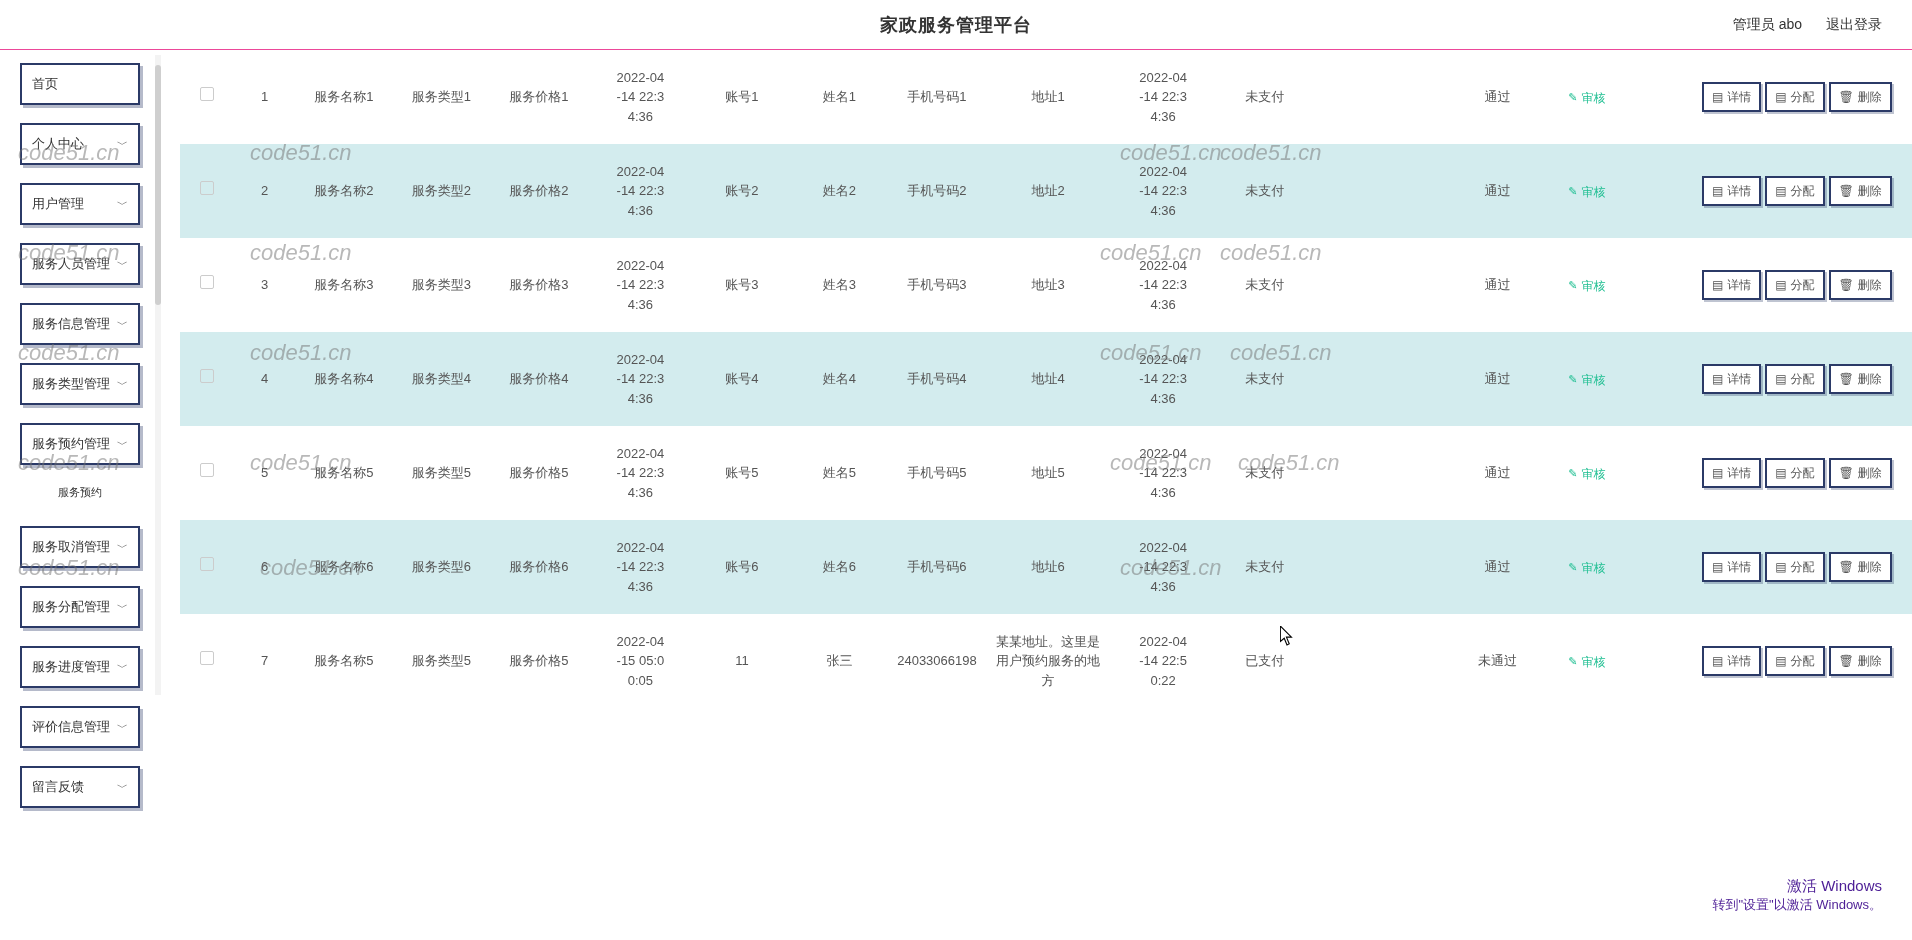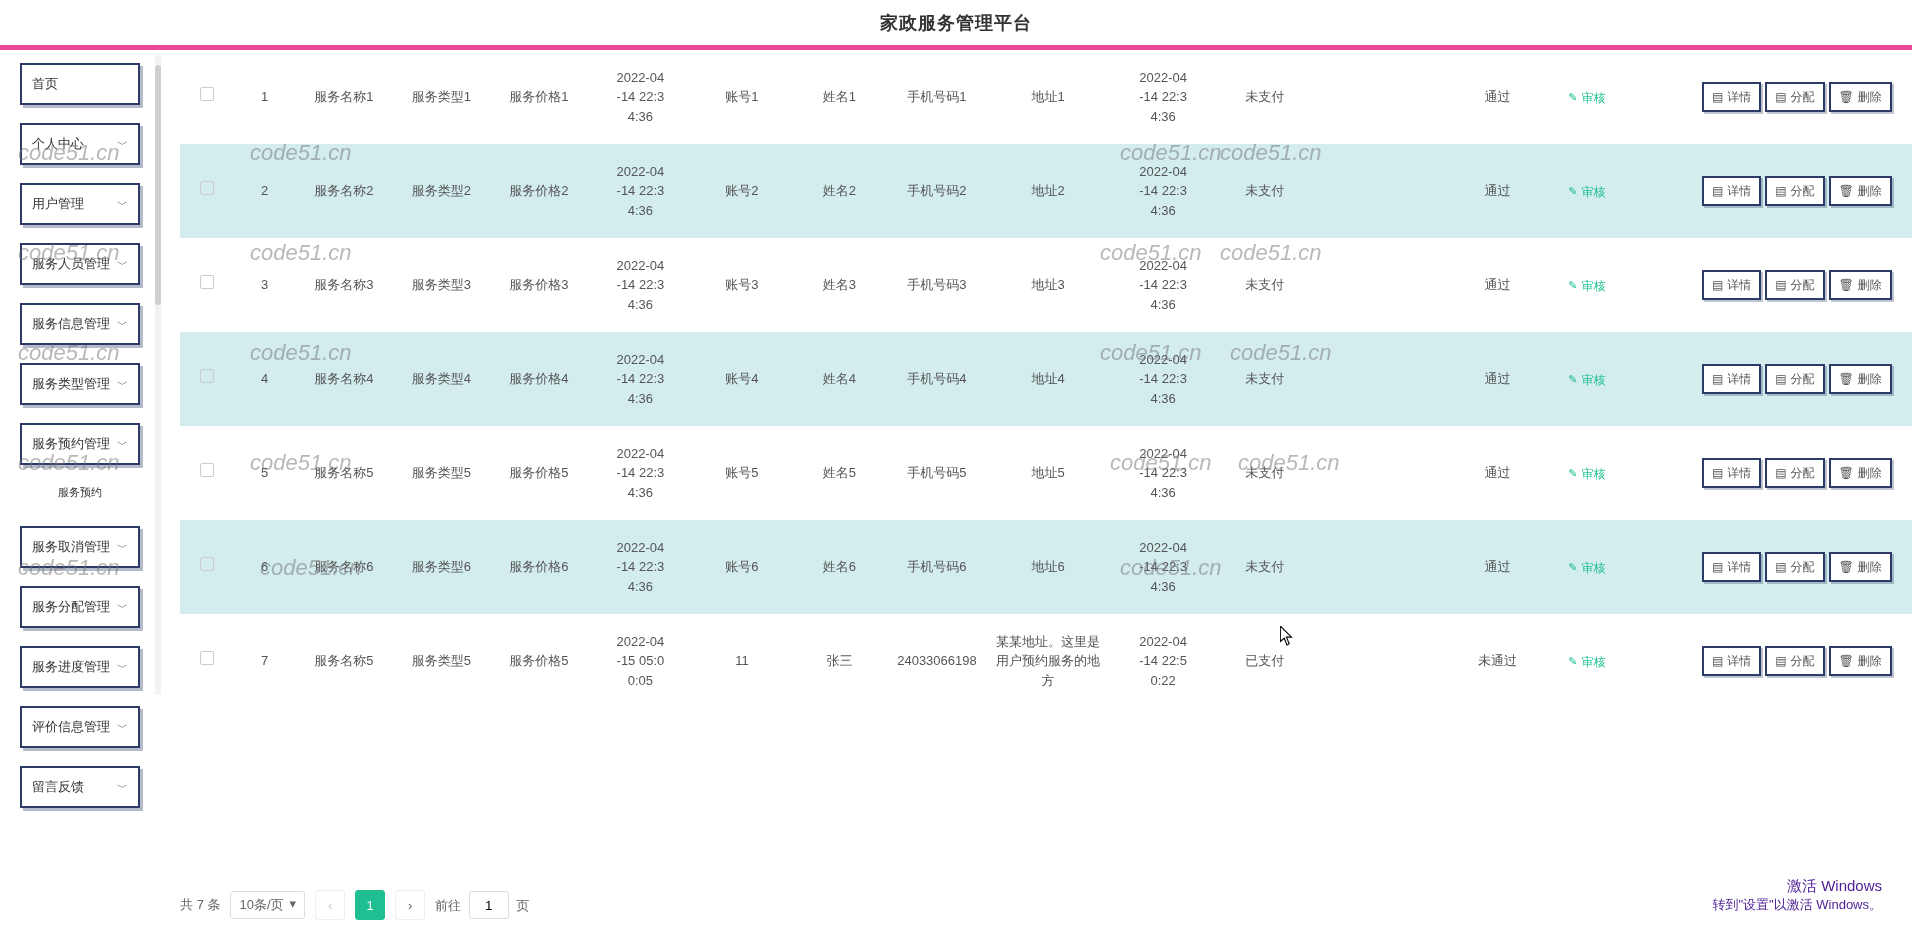--- a/index.html
+++ b/index.html
@@ -1,19 +1,19 @@
 <!DOCTYPE html>
 <html><head>
 <meta charset="utf-8">
 <style>
 * { box-sizing: border-box; margin: 0; padding: 0; }
 body { font-family: "Microsoft YaHei", Arial, sans-serif; font-size: 13px; color: #333; background: #fff; overflow: hidden; }
 .container { width: 1912px; height: 940px; position: relative; display: flex; }
 
-.header { position: absolute; top: 0; left: 0; right: 0; height: 50px; background: #fff; z-index: 10; display: flex; align-items: center; justify-content: center; border-bottom: 5px solid #ec4899;}
+.header { position: absolute; top: 0; left: 0; right: 0; height: 50px; background: #fff; z-index: 10; display: flex; align-items: center; justify-content: center; border-bottom: 1px solid #ec4899;}
 .header-title { font-size: 18px; font-weight: bold; letter-spacing: 1px; }
 .header-right { position: absolute; right: 30px; top: 0; height: 50px; display: flex; align-items: center; gap: 24px; font-size: 14px; }
 .header-right span { cursor: pointer; }
 
 .sidebar { width: 160px; height: 100%; padding-top: 55px; background: #fff; overflow-y: auto; flex-shrink: 0; }
 .sidebar-item { width: 120px; margin: 8px auto 18px; border: 2px solid #2b3a67; background: #fff; display: flex; align-items: center; justify-content: space-between; padding: 10px 10px; cursor: pointer; font-size: 13px; box-shadow: 3px 3px 0 rgba(43,58,103,.35);}
 .sidebar-item .chev { font-size: 11px; color: #666; }
 .sidebar-subitem { width: 120px; margin: -6px auto 18px; text-align: center; padding: 8px 0; font-size: 11px; cursor: pointer; }
 
 .main { flex: 1; padding-top: 50px; height: 100%; display: flex; flex-direction: column; overflow: hidden;}
@@ -56,20 +56,24 @@
 .col-empty { width: 100px;}
 .col-audit { width: 60px;}
 </style>
 </head>
 <body>
 
 <div class="container">
 
   <div class="header">
     <span class="header-title">家政服务管理平台</span>
+    <div class="header-right">
+      <span><span>管理员</span> <span>abo</span></span>
+      <span>退出登录</span>
+    </div>
   </div>
 
   <div class="sidebar">
     <div id="sidebar-slot">
         <div class="sidebar-item">
           <span>首页</span>
         </div>
         <div class="sidebar-item">
           <span>个人中心</span>
           <span class="chev">﹀</span>
@@ -344,35 +348,20 @@
                   <span class="btn"><span>▤</span>详情</span>
                   <span class="btn"><span>▤</span>分配</span>
                   <span class="btn"><span>🗑</span>删除</span>
                 </div>
               </td>
             </tr>
           </tbody>
       </table>
     </div>
 
-    <div class="pagination">
-      <span><span>共</span> <span>7</span> <span>条</span></span>
-      <span class="page-size-sel">
-        <span>10条/页</span>
-        <span>▾</span>
-      </span>
-      <span class="pg-btn disabled">‹</span>
-      <span class="pg-btn active">1</span>
-      <span class="pg-btn">›</span>
-      <span>
-        <span>前往</span>
-        <input class="jump-inp" value="1" style="">
-        <span>页</span>
-      </span>
-    </div>
   </div>
 
   <div id="wm-slot">
       <div class="watermark" style="left: 20px; top: 28px;">code51.cn</div>
       <div class="watermark" style="left: 250px; top: 28px;">code51.cn</div>
       <div class="watermark" style="left: 460px; top: 28px;">code51.cn</div>
       <div class="watermark" style="left: 680px; top: 28px;">code51.cn</div>
       <div class="watermark" style="left: 900px; top: 28px;">code51.cn</div>
       <div class="watermark" style="left: 1120px; top: 28px;">code51.cn</div>
       <div class="watermark" style="left: 1340px; top: 28px;">code51.cn</div>

